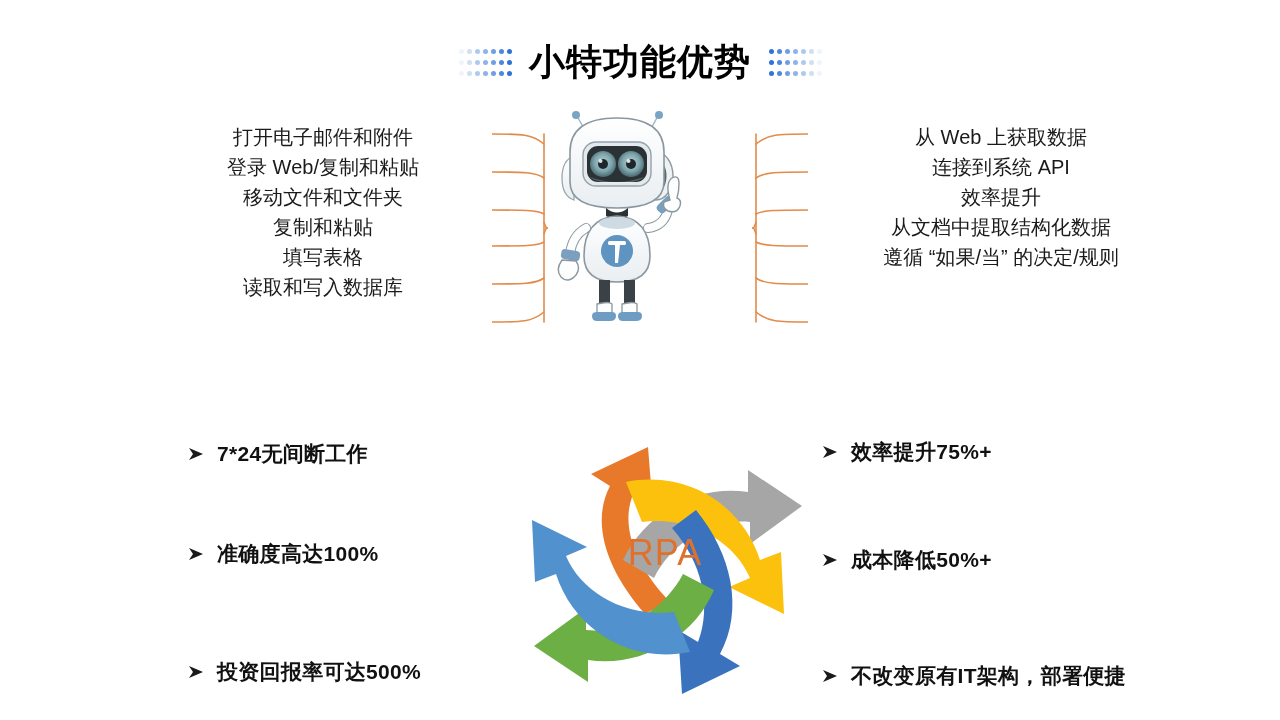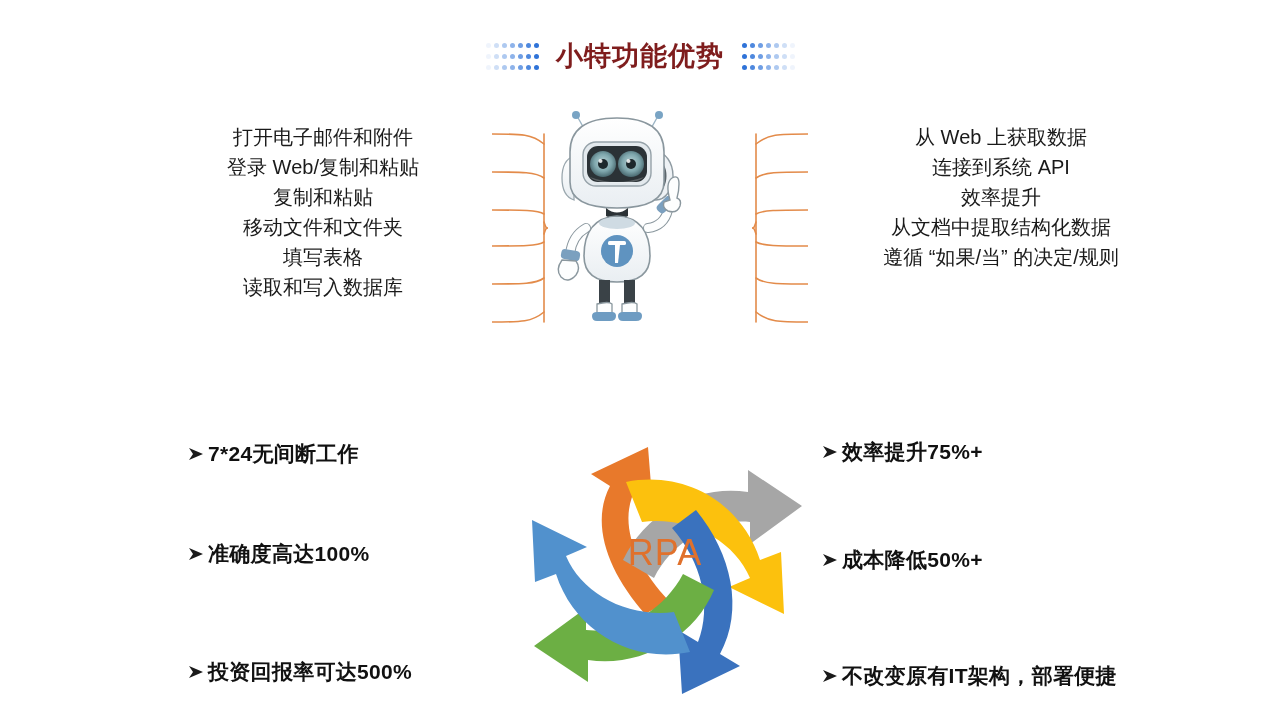--- a/index.html
+++ b/index.html
@@ -37,23 +37,23 @@
     justify-items: center;
   }
   .dot-grid i {
     display: block;
     width: 5px;
     height: 5px;
     border-radius: 50%;
     background: #2f73d8;
   }
   .page-title {
-    font-size: 27px;
+    font-size: 36px;
     font-weight: bold;
-    color: #7f1d1d;
+    color: #000000;
     letter-spacing: 1px;
     white-space: nowrap;
     font-family: "Liberation Sans", "DejaVu Sans", sans-serif;
   }
 
   
   .feat-left {
     position: absolute;
     left: 160px;
     top: 128px;
@@ -115,21 +115,21 @@
     letter-spacing: 1px;
     transform: translate(15px, 11px);
     font-family: "Liberation Sans", "DejaVu Sans", sans-serif;
   }
 
   
   .bullet {
     position: absolute;
     display: flex;
     align-items: center;
-    gap: 4px;
+    gap: 13px;
     white-space: nowrap;
   }
   .bullet .arrowhead {
     flex: 0 0 auto;
     width: 16px;
     height: 16px;
     display: block;
   }
   .bullet .btext {
     font-size: 21px;
@@ -197,22 +197,22 @@
         <i style="background: rgb(47, 115, 216); opacity: 0.54;"></i>
         <i style="background: rgb(47, 115, 216); opacity: 0.39;"></i>
         <i style="background: rgb(47, 115, 216); opacity: 0.23;"></i>
         <i style="background: rgb(47, 115, 216); opacity: 0.08;"></i>
       </div>
   </div>
 
   <div class="feat-left">
     <div class="feat-item">打开电子邮件和附件</div>
     <div class="feat-item">登录 Web/复制和粘贴</div>
+    <div class="feat-item">移动文件和文件夹</div>
     <div class="feat-item">复制和粘贴</div>
-    <div class="feat-item">移动文件和文件夹</div>
     <div class="feat-item">填写表格</div>
     <div class="feat-item">读取和写入数据库</div>
   </div>
 
   <svg class="bracket left" width="56" height="200" viewBox="0 0 56 200">
     <g fill="none" stroke="#e38b4a" stroke-width="1.6" stroke-linecap="round">
       <path d="M52 6 V194"></path>
       <path d="M0 6 C 30 6 40 6 52 16"></path>
       <path d="M0 44 C 30 44 44 44 52 50"></path>
       <path d="M0 82 C 30 82 46 82 52 86"></path>

